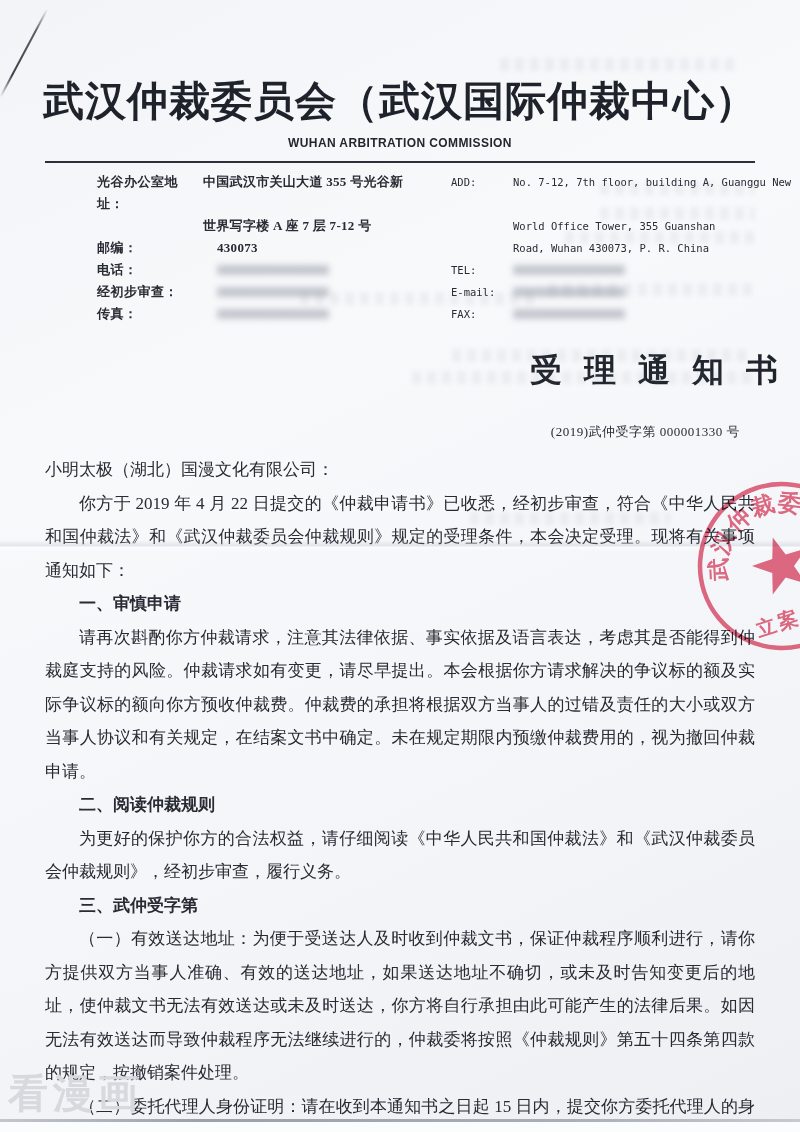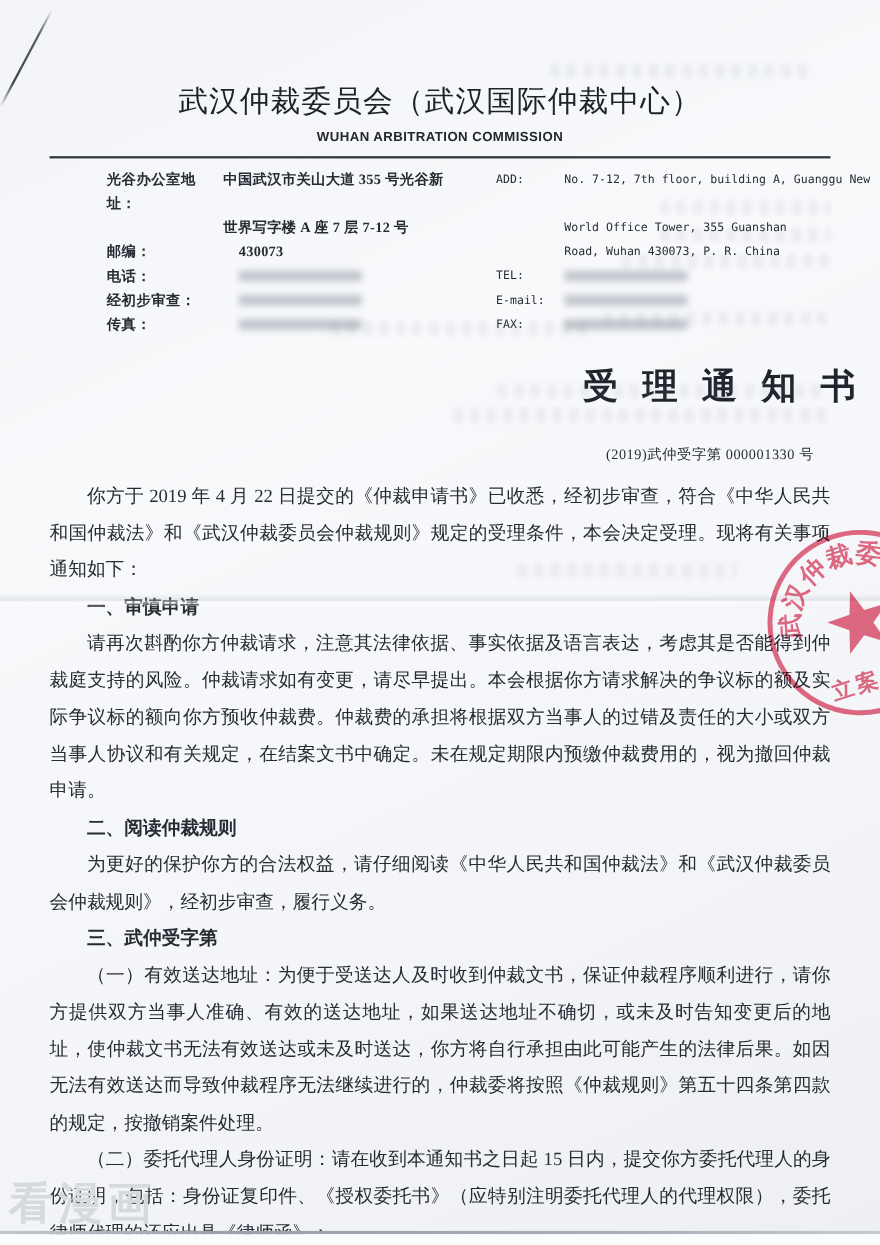--- a/index.html
+++ b/index.html
@@ -7,21 +7,21 @@
     position:relative; width:800px; height:1132px; margin:0 auto; overflow:hidden;
     background:linear-gradient(155deg,#f2f4f7 0%,#f8f9fb 32%,#f4f5f8 68%,#edeff3 100%);
     font-family:"Liberation Serif","DejaVu Serif",serif; color:#272b33;
   }
   
   .pen-mark { position:absolute; top:52px; left:-26px; width:100px; height:2.4px;
     background:linear-gradient(90deg,rgba(60,65,75,0),#3c414b 25%,#596069 75%,rgba(60,65,75,0));
     transform:rotate(-62deg); }
   
   .letterhead { padding-top:74px; text-align:center; }
-  .org-zh { font-size:27px; font-weight:normal; letter-spacing:1px; color:#1e222a; }
+  .org-zh { font-size:41px; font-weight:bold; letter-spacing:1px; color:#1e222a; }
   .org-en { margin-top:7px; font-size:12px; font-weight:bold; letter-spacing:.4px; color:#23262c;
     font-family:"Liberation Sans","DejaVu Sans",sans-serif; }
   .rule { margin:11px 45px 0 45px; border:none; border-top:2.2px solid #2c3039; height:0; }
   
   .contact { margin:8px 40px 0 85px; display:grid; grid-template-columns:118px 248px 62px auto;
     font-size:13px; line-height:22px; }
   .c-zl { font-weight:bold; letter-spacing:.5px;margin-left:12px; }
   .c-zv { letter-spacing:.3px;font-weight:bold; }
   .c-el,.c-ev { font-family:"DejaVu Sans Mono",monospace; font-size:10.5px; white-space:nowrap; }
   .pad { padding-left:14px; }
@@ -105,20 +105,21 @@
     <span class="c-zl">传真：</span>
     <span class="c-zv pad"><span class="redact"></span></span>
     <span class="c-el">FAX:</span>
     <span class="c-ev"><span class="redact"></span></span>
   </div>
 
   <div class="doc-title">受理通知书</div>
   <div class="case-no">(2019)武仲受字第 000001330 号</div>
 
   <div class="body">
+    <p class="addr">小明太极（湖北）国漫文化有限公司：</p>
     <p>你方于 2019 年 4 月 22 日提交的《仲裁申请书》已收悉，经初步审查，符合《中华人民共和国仲裁法》和《武汉仲裁委员会仲裁规则》规定的受理条件，本会决定受理。现将有关事项通知如下：</p>
     <p class="sec">一、审慎申请</p>
     <p>请再次斟酌你方仲裁请求，注意其法律依据、事实依据及语言表达，考虑其是否能得到仲裁庭支持的风险。仲裁请求如有变更，请尽早提出。本会根据你方请求解决的争议标的额及实际争议标的额向你方预收仲裁费。仲裁费的承担将根据双方当事人的过错及责任的大小或双方当事人协议和有关规定，在结案文书中确定。未在规定期限内预缴仲裁费用的，视为撤回仲裁申请。</p>
     <p class="sec">二、阅读仲裁规则</p>
     <p>为更好的保护你方的合法权益，请仔细阅读《中华人民共和国仲裁法》和《武汉仲裁委员会仲裁规则》，经初步审查，履行义务。</p>
     <p class="sec">三、武仲受字第</p>
     <p>（一）有效送达地址：为便于受送达人及时收到仲裁文书，保证仲裁程序顺利进行，请你方提供双方当事人准确、有效的送达地址，如果送达地址不确切，或未及时告知变更后的地址，使仲裁文书无法有效送达或未及时送达，你方将自行承担由此可能产生的法律后果。如因无法有效送达而导致仲裁程序无法继续进行的，仲裁委将按照《仲裁规则》第五十四条第四款的规定，按撤销案件处理。</p>
     <p>（二）委托代理人身份证明：请在收到本通知书之日起 15 日内，提交你方委托代理人的身份证明，包括：身份证复印件、《授权委托书》（应特别注明委托代理人的代理权限），委托律师代理的还应出具《律师函》；</p>
 
   </div>

